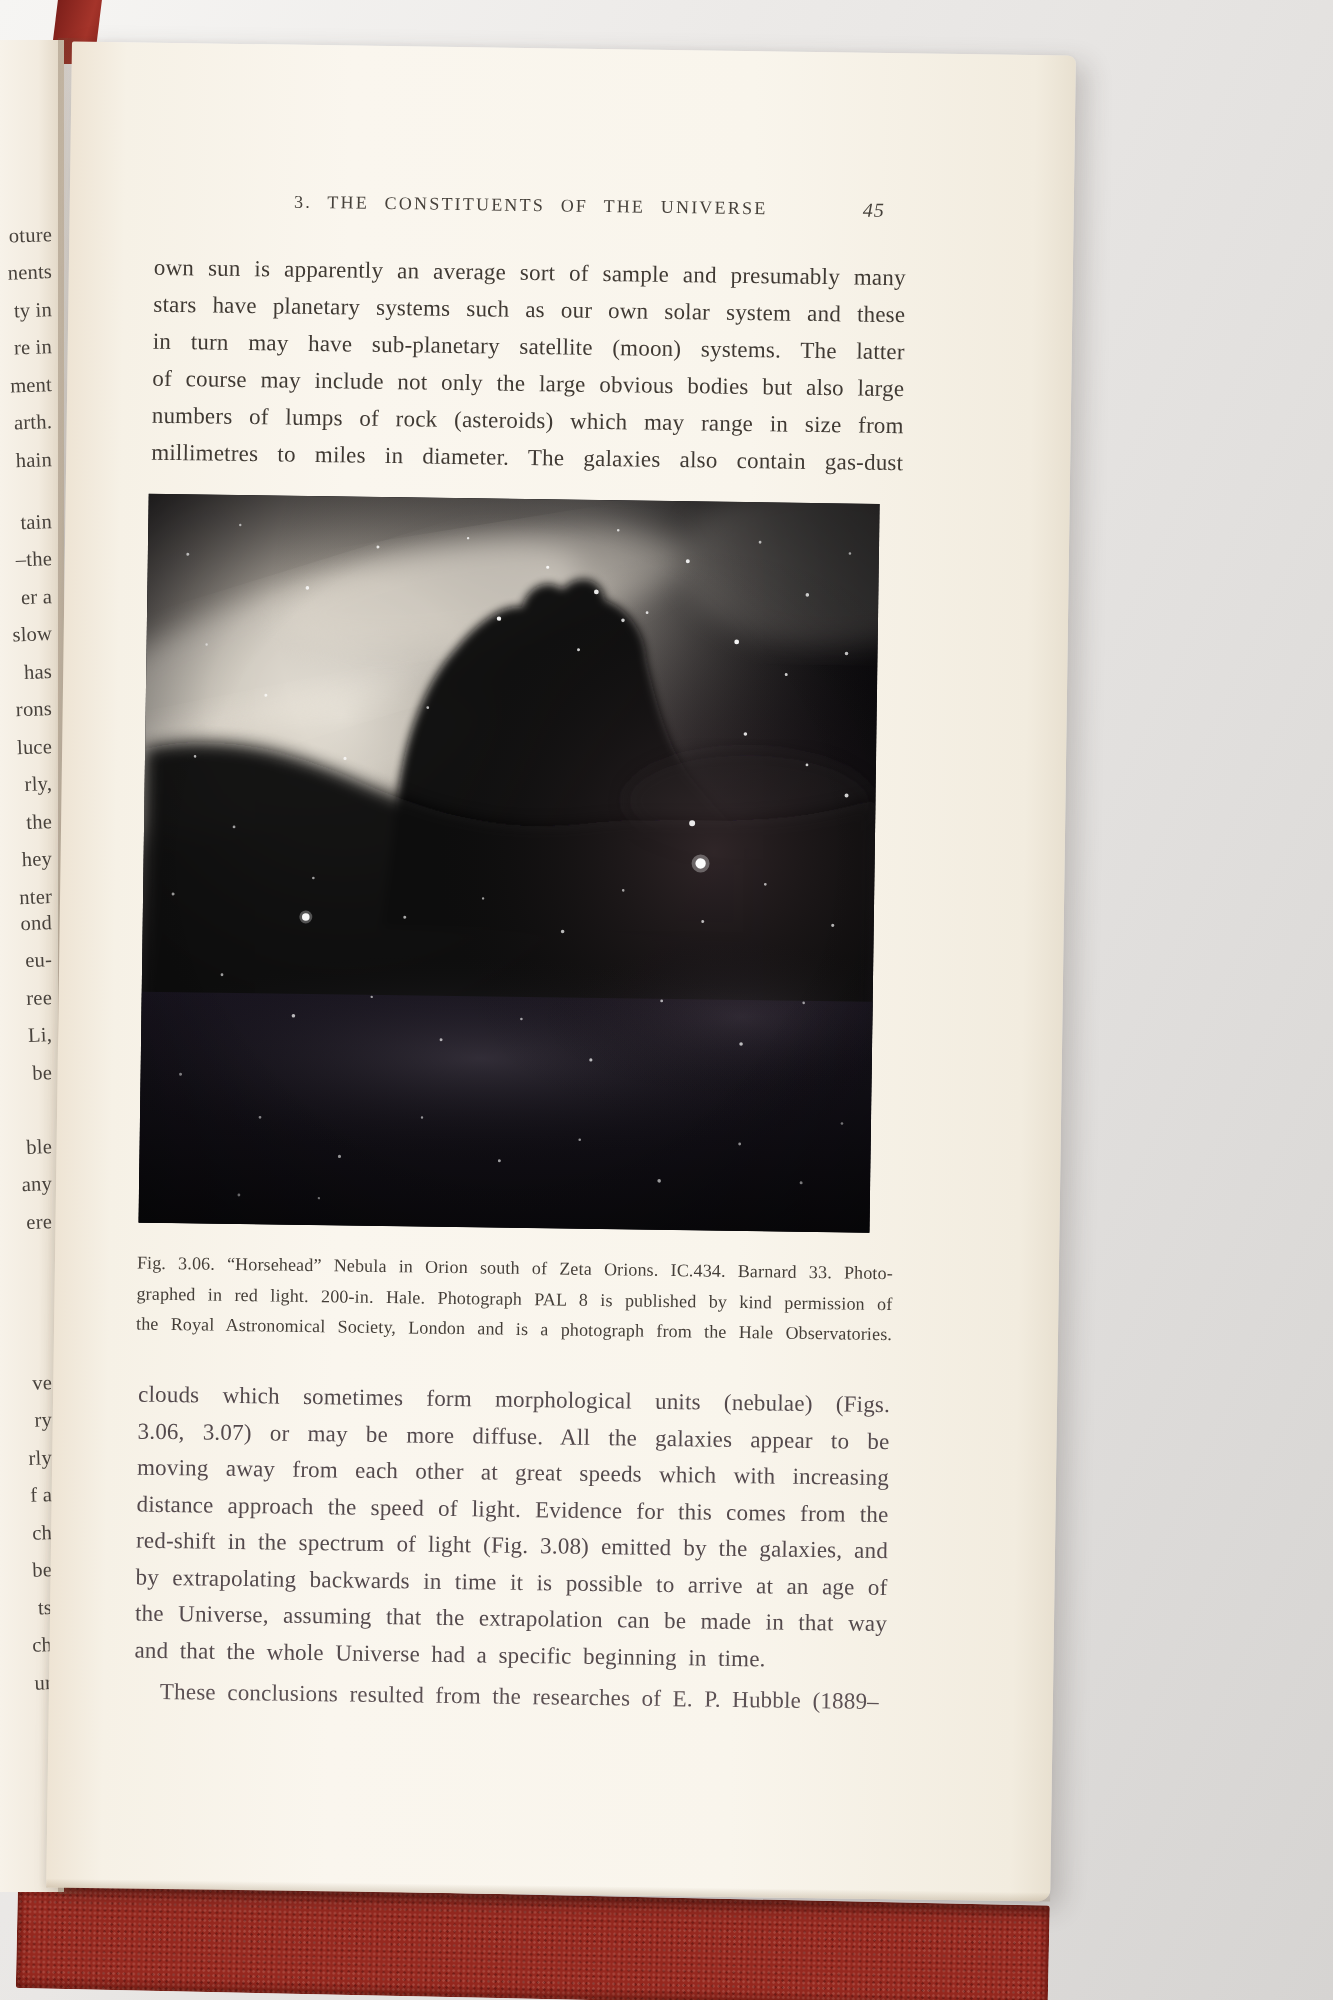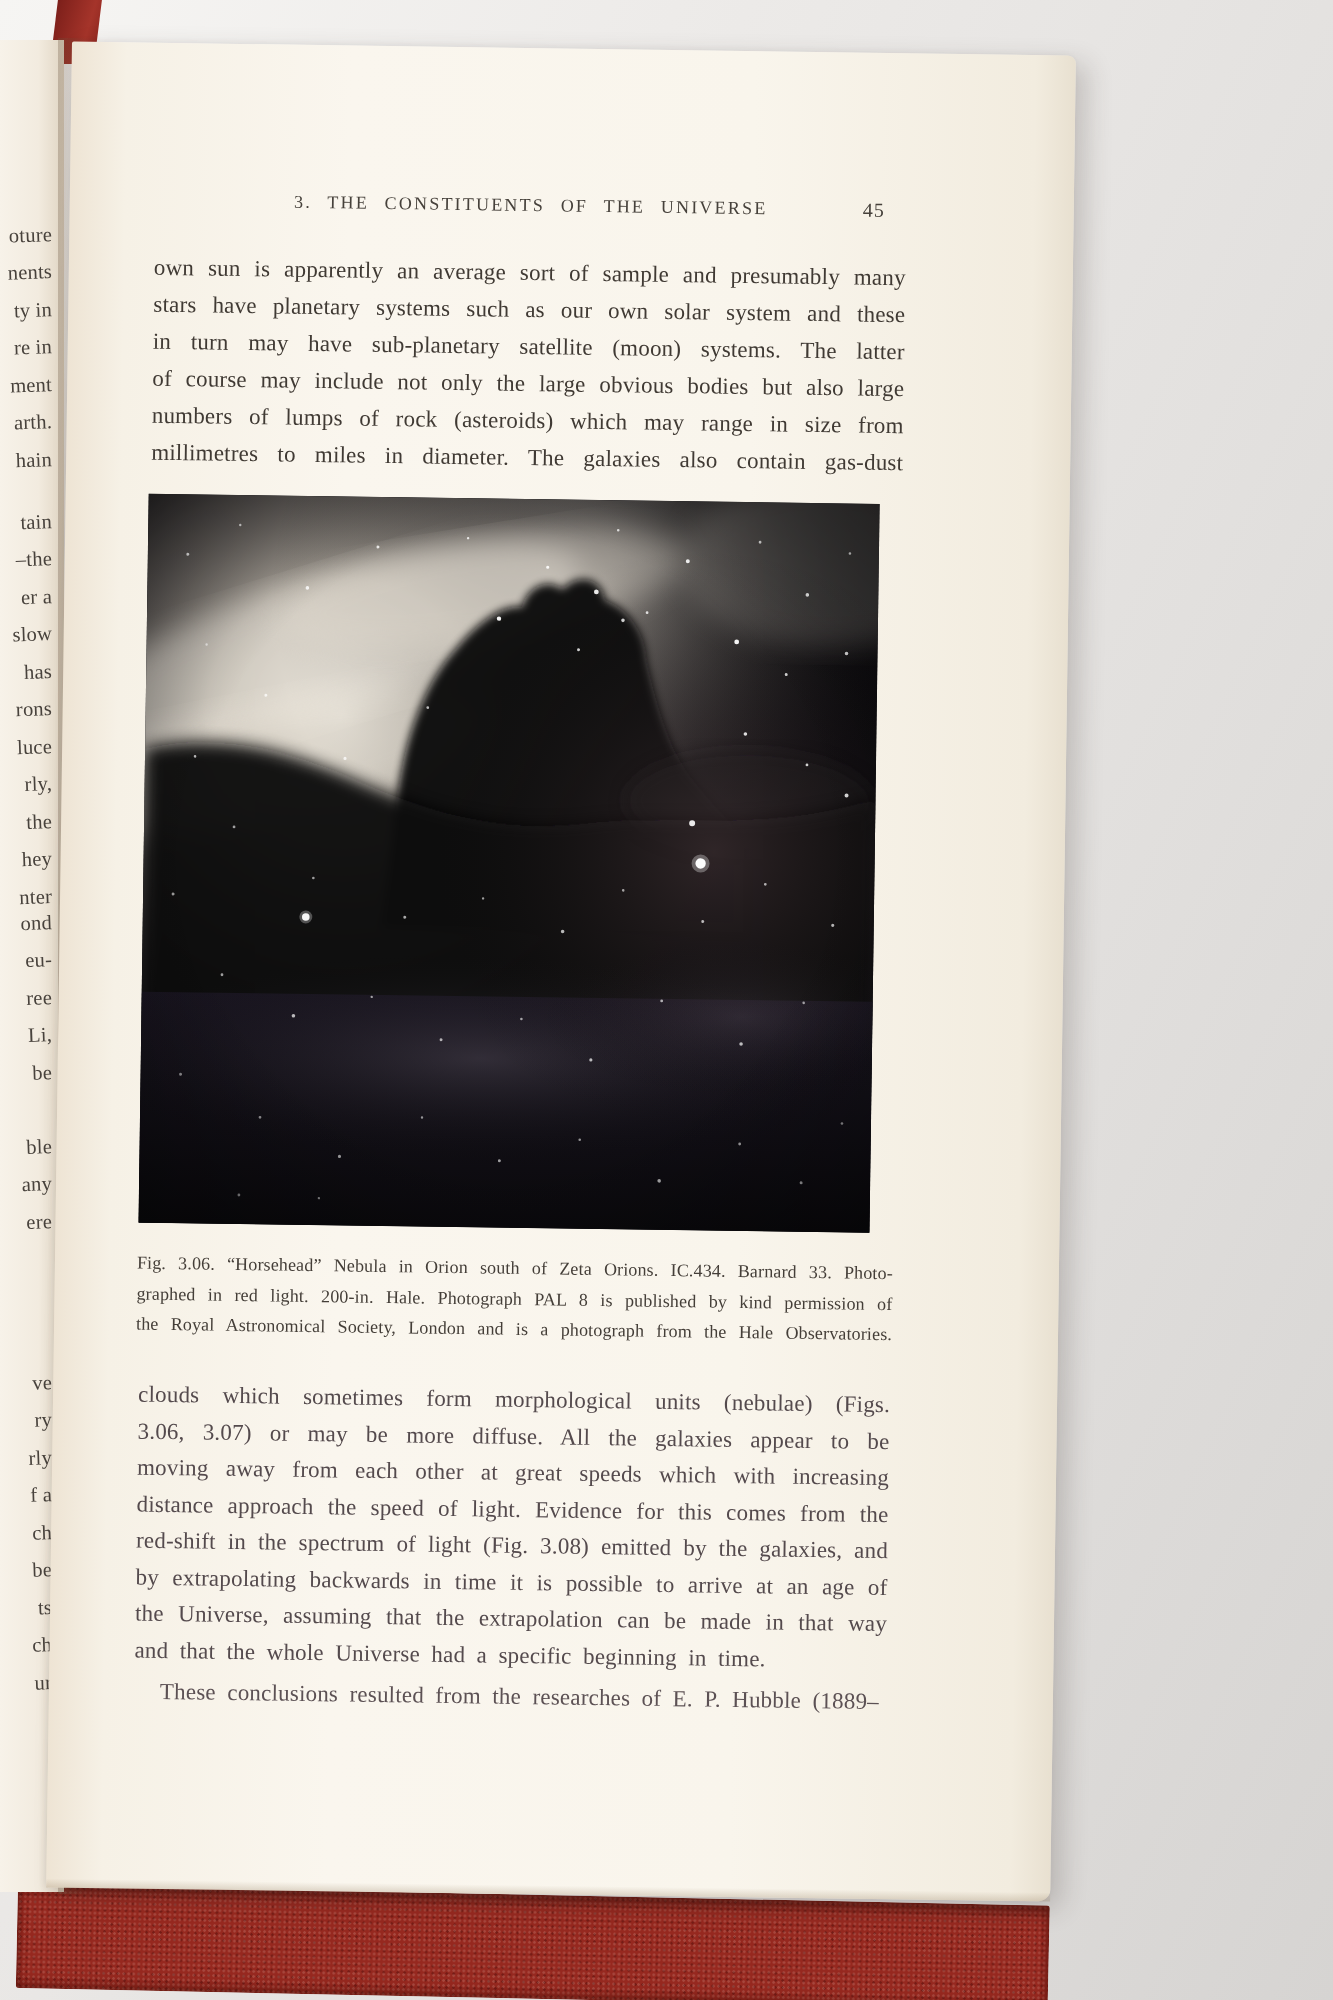--- a/index.html
+++ b/index.html
@@ -47,21 +47,21 @@
     box-shadow:12px 8px 26px rgba(60,52,45,.20), -2px 0 6px rgba(60,52,45,.08);
   }
   .page::after{
     content:"";position:absolute;left:0;right:0;bottom:0;height:9px;
     background:linear-gradient(180deg,rgba(150,128,98,0),rgba(150,128,98,.28));
   }
   .pageheader{position:absolute;left:85px;top:147px;width:752px;height:30px;color:#46413b;}
   .pageheader .title{
     display:block;text-align:center;font-size:18px;letter-spacing:2.2px;word-spacing:9px;
   }
-  .pageheader .folio{position:absolute;right:22px;top:-1px;font-size:20px;letter-spacing:1px;}
+  .pageheader .folio{position:absolute;right:22px;top:-1px;font-size:20px;letter-spacing:1px;font-style:italic;}
   .para{position:absolute;left:85px;width:752px;color:#403a34;font-size:23px;line-height:37px;}
   .para.p1{top:206px;}
   .para.p2{top:1334px;line-height:36.5px;color:#544a4d;}
   .para.p3{top:1630px;color:#5c5154;text-indent:26px;}
   .tl{text-align:justify;text-align-last:justify;letter-spacing:.2px;}
   .tl.natural{text-align:left;text-align-last:left;word-spacing:5.5px;}
   .figurewrap{position:absolute;left:83px;top:451px;width:731px;height:729px;background:#0b0a0d;}
   .figcaption{
     position:absolute;left:82px;top:1205px;width:756px;
     font-size:18px;line-height:30.5px;color:#443e38;letter-spacing:.15px;

